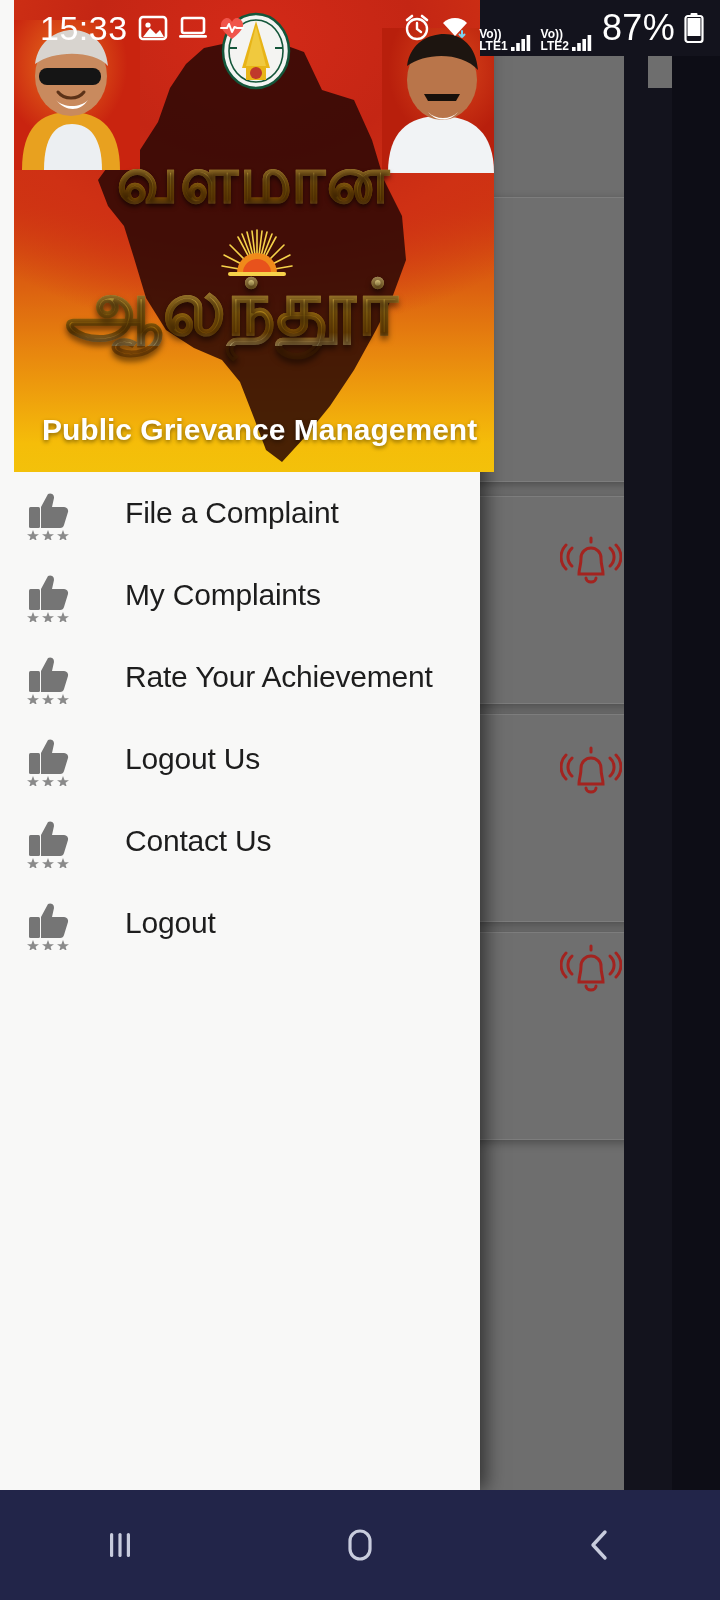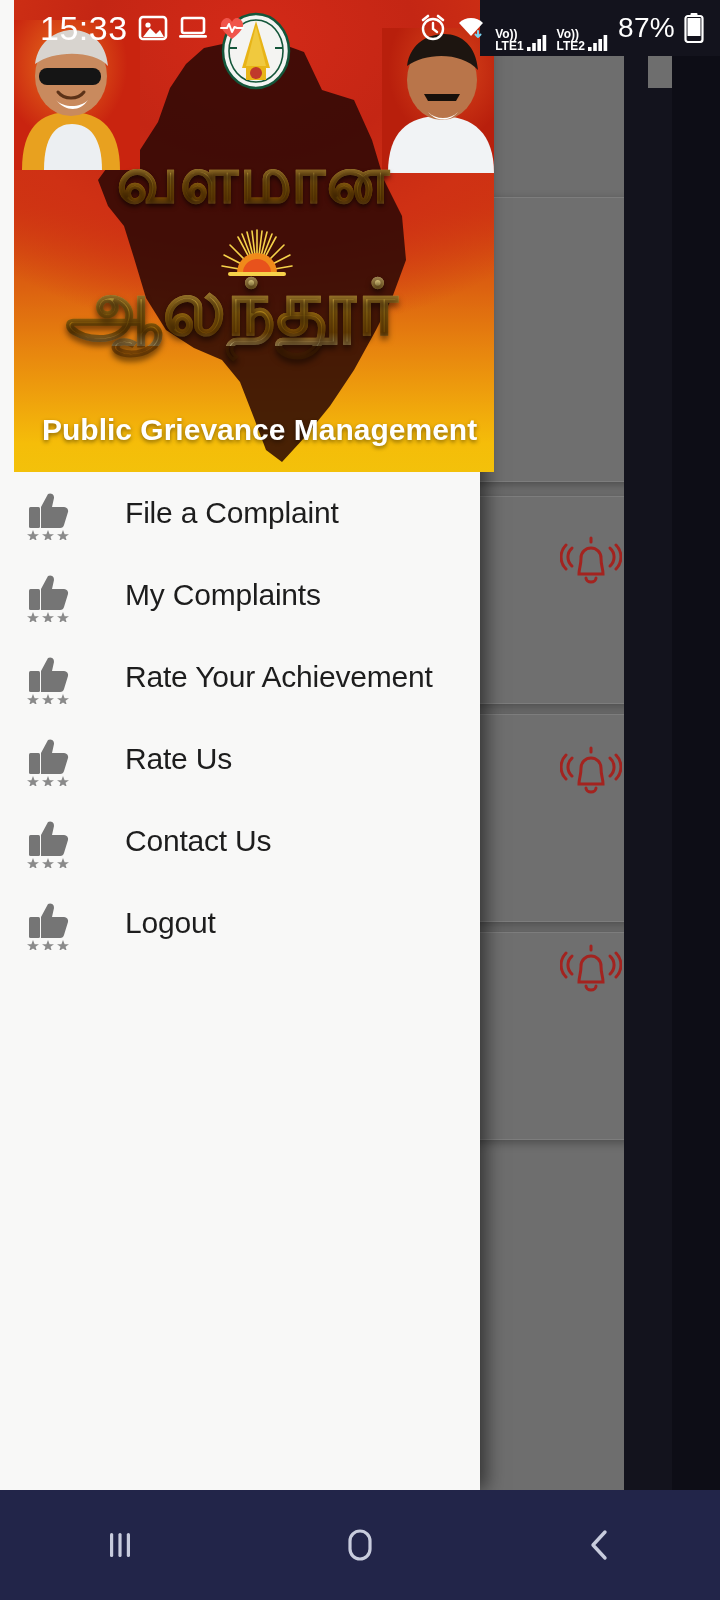--- a/index.html
+++ b/index.html
@@ -123,21 +123,21 @@
     position:absolute; left:0; top:0; width:720px; height:56px; z-index:40;
     display:flex; align-items:center;
   }
   #sb-right-bg {
     position:absolute; left:480px; top:0; width:240px; height:56px;
     background:#13131d;
   }
   #sb-left { position:absolute; left:40px; top:0; height:56px; display:flex; align-items:center; gap:10px;justify-content:space-between; }
   #sb-clock { font-size:34px; color:#ffffff; font-weight:400; letter-spacing:0.5px; }
   #sb-right { position:absolute; right:16px; top:0; height:56px; display:flex; align-items:center; gap:9px; }
-  #sb-battery-text { font-size:28px; color:#ffffff; letter-spacing:0.3px; }
+  #sb-battery-text { font-size:36px; color:#ffffff; letter-spacing:0.3px; }
   .volte { display:flex; align-items:flex-end; gap:2px; }
   .volte-text { color:#fff; font-size:12px; line-height:1.0; font-weight:bold; text-align:left;margin-top:24px; }
 
   
   #nav-bar {
     position:absolute; left:0; bottom:0; width:720px; height:110px;
     background:#222549; display:flex; align-items:center; z-index:50;
   }
   .nav-btn { flex:1; display:flex; align-items:center; justify-content:center; height:110px; cursor:pointer; }
 </style>
@@ -336,21 +336,21 @@
       <div class="menu-item">
         <svg class="menu-icon" viewBox="0 0 54 54">
           <path d="M17 21 L24 8 a4 4 0 0 1 6 4 l-2 9 h12 a4 4 0 0 1 4 5 l-4 13 a4 4 0 0 1-4 3 H17 Z" fill="#757575"></path>
           <rect x="5" y="21" width="11" height="21" rx="1.5" fill="#757575"></rect>
           <g fill="#8a8a8a">
             <polygon points="9,44 10.6,48.2 15,48.2 11.5,50.8 12.8,55 9,52.4 5.2,55 6.5,50.8 3,48.2 7.4,48.2"></polygon>
             <polygon points="24,44 25.6,48.2 30,48.2 26.5,50.8 27.8,55 24,52.4 20.2,55 21.5,50.8 18,48.2 22.4,48.2"></polygon>
             <polygon points="39,44 40.6,48.2 45,48.2 41.5,50.8 42.8,55 39,52.4 35.2,55 36.5,50.8 33,48.2 37.4,48.2"></polygon>
           </g>
         </svg>
-        <span class="menu-label">Rate Us</span>
+        <span class="menu-label">Logout Us</span>
       </div>
 
       <div class="menu-item">
         <svg class="menu-icon" viewBox="0 0 54 54">
           <path d="M17 21 L24 8 a4 4 0 0 1 6 4 l-2 9 h12 a4 4 0 0 1 4 5 l-4 13 a4 4 0 0 1-4 3 H17 Z" fill="#757575"></path>
           <rect x="5" y="21" width="11" height="21" rx="1.5" fill="#757575"></rect>
           <g fill="#8a8a8a">
             <polygon points="9,44 10.6,48.2 15,48.2 11.5,50.8 12.8,55 9,52.4 5.2,55 6.5,50.8 3,48.2 7.4,48.2"></polygon>
             <polygon points="24,44 25.6,48.2 30,48.2 26.5,50.8 27.8,55 24,52.4 20.2,55 21.5,50.8 18,48.2 22.4,48.2"></polygon>
             <polygon points="39,44 40.6,48.2 45,48.2 41.5,50.8 42.8,55 39,52.4 35.2,55 36.5,50.8 33,48.2 37.4,48.2"></polygon>

